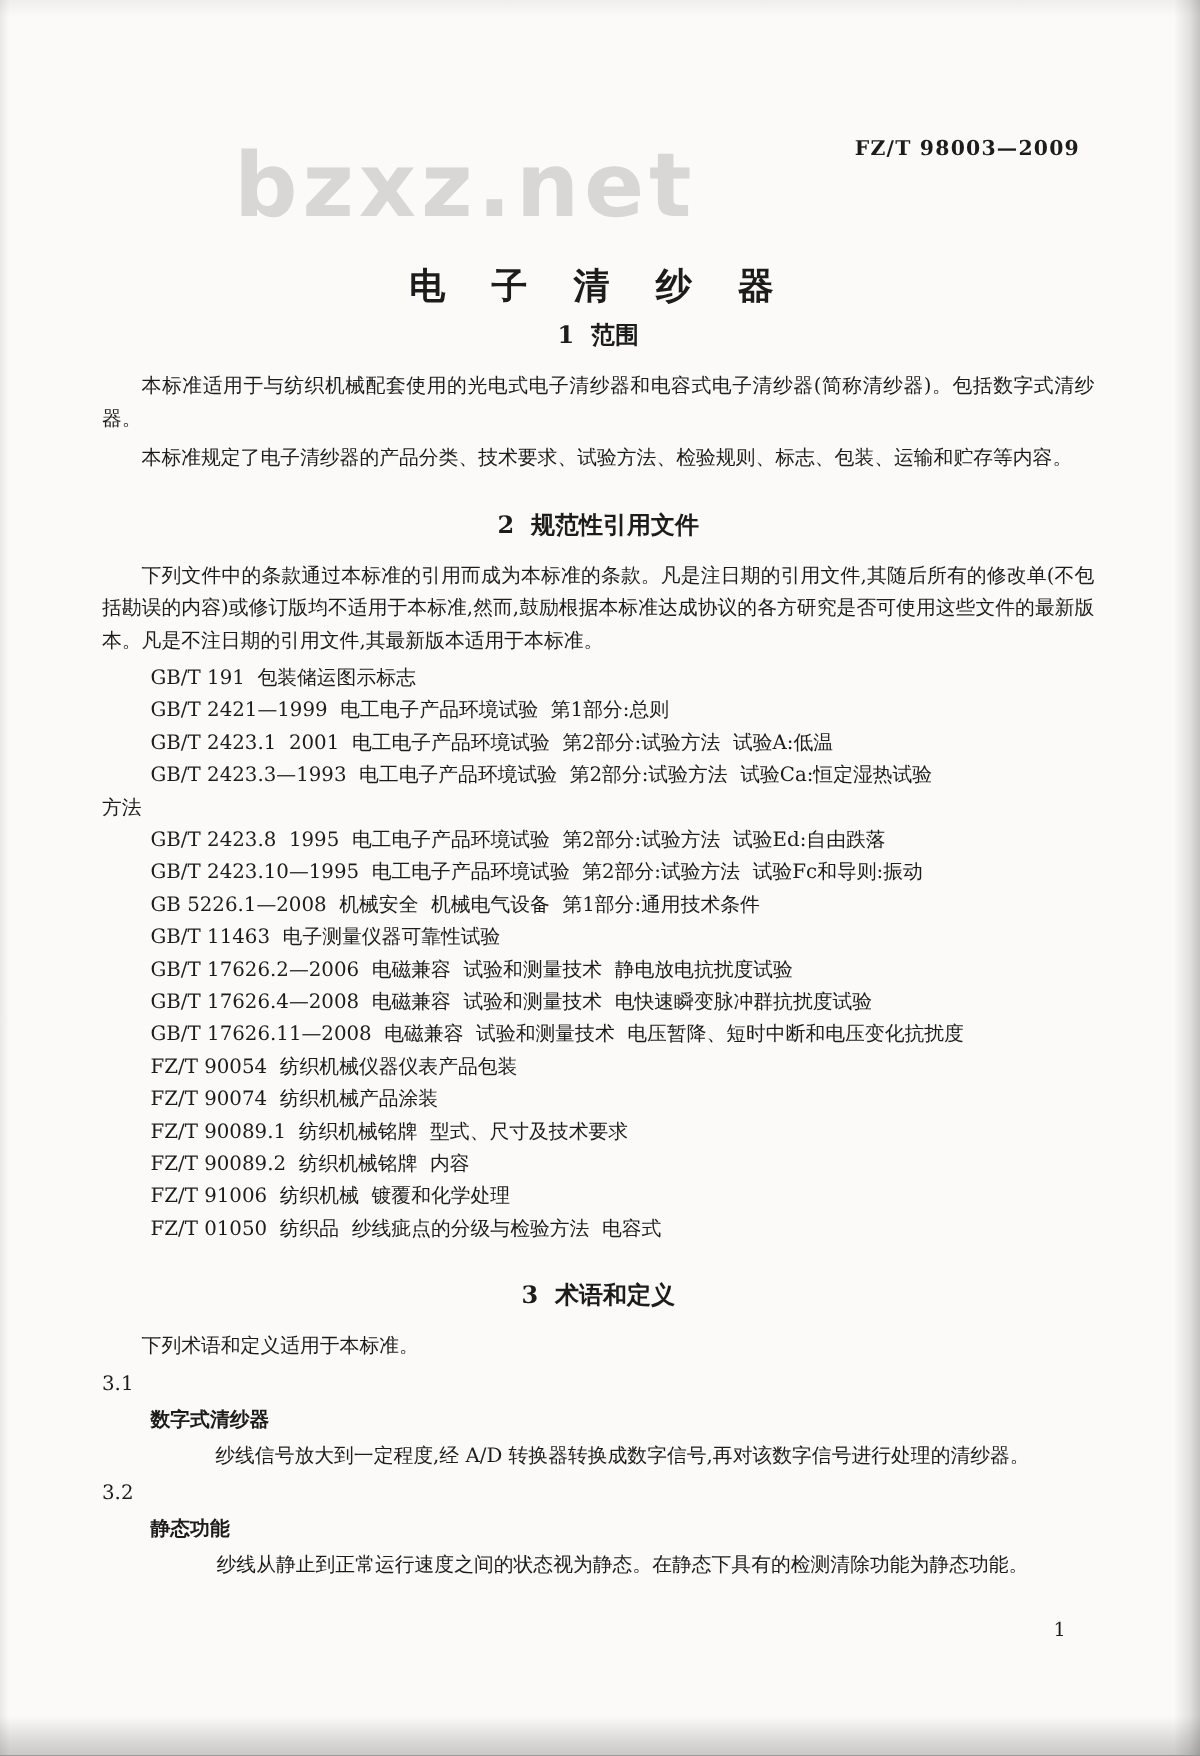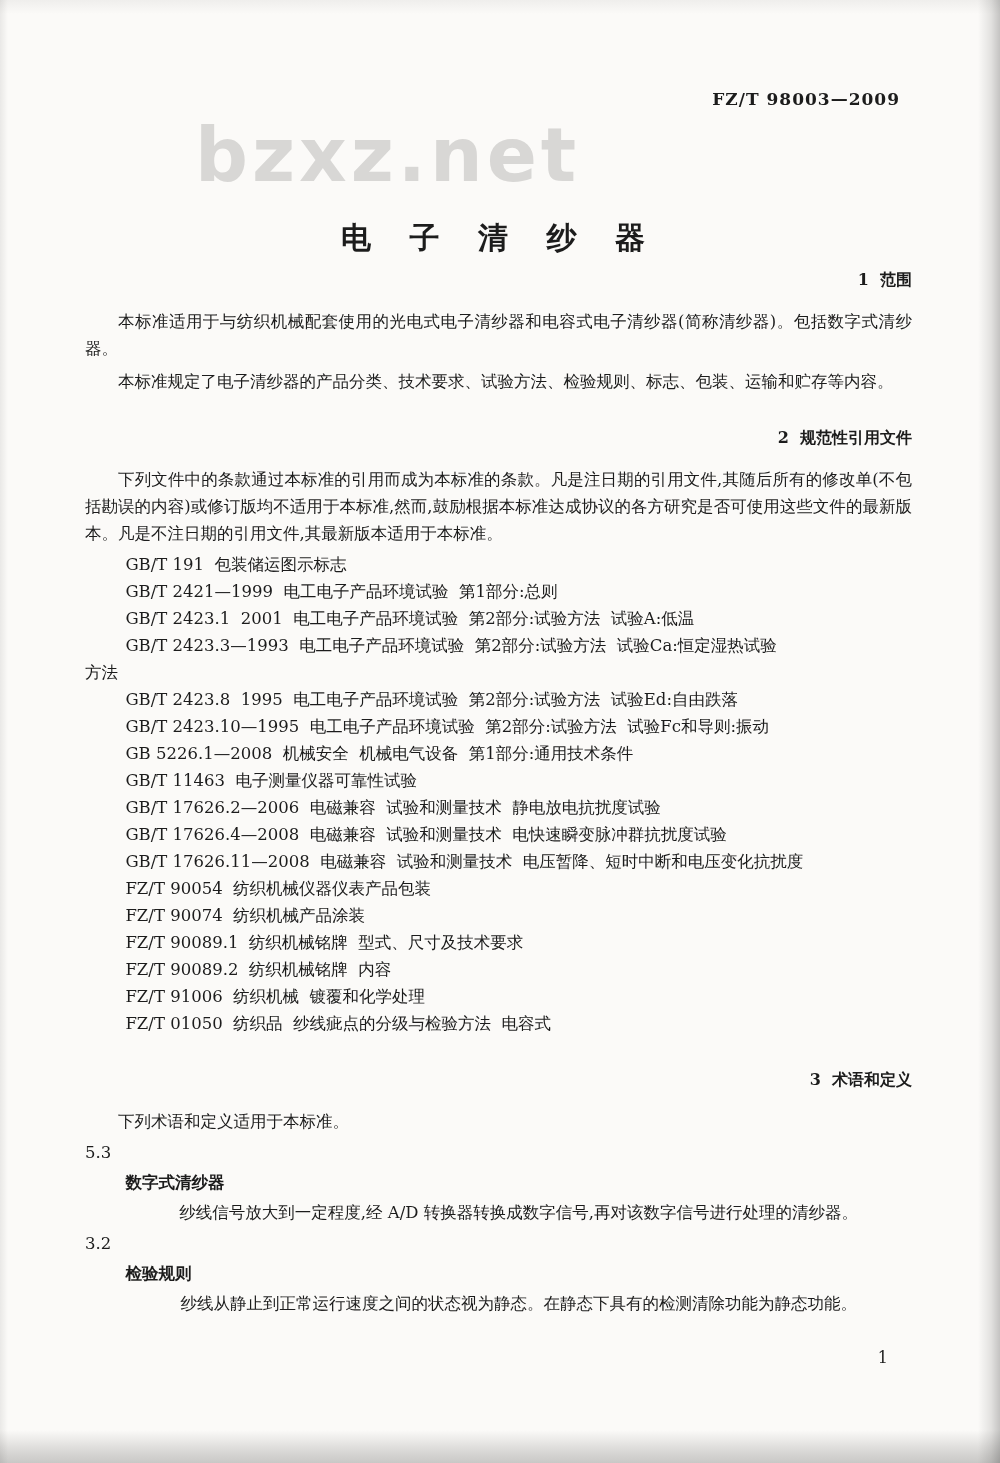--- a/index.html
+++ b/index.html
@@ -14,21 +14,21 @@
   }
   .edge-right{
     position:absolute;top:0;right:0;width:22px;height:100%;
     background:linear-gradient(90deg,rgba(0,0,0,0) 0%,rgba(0,0,0,0.10) 60%,rgba(0,0,0,0.22) 100%);
   }
   .edge-left{
     position:absolute;top:0;left:0;width:8px;height:100%;
     background:linear-gradient(90deg,rgba(0,0,0,0.07),rgba(0,0,0,0));
   }
   .doc-number{
-    position:absolute;top:89px;right:100px;
+    position:absolute;top:114px;right:100px;
     font-size:17px;font-weight:600;letter-spacing:1px;
     white-space:pre-wrap;
   }
   .watermark{
     position:absolute;top:112px;left:195px;
     font-family:"DejaVu Sans","Liberation Sans",sans-serif;
     font-size:74px;font-weight:700;letter-spacing:4px;
     color:#d5d4d2;opacity:.9;user-select:none;
   }
   .doc-title{
@@ -36,22 +36,22 @@
     text-align:center;
     font-size:30px;font-weight:700;letter-spacing:14px;
     white-space:pre-wrap;
   }
   .body{
     position:absolute;top:266px;left:85px;right:88px;
     font-size:16.5px;line-height:27px;
     text-align:justify;
   }
   .body h2{
-    font-size:16px;font-weight:700;margin:0 0 15px;
-    text-align:right;white-space:pre-wrap;
+    font-size:20px;font-weight:700;margin:0 0 15px;
+    text-align:center;white-space:pre-wrap;
   }
   .sec{margin:0;}
   .sec-gap{margin-top:29px;}
   p.para{margin:0 0 6px;text-indent:2em;white-space:pre-wrap;}
   p.intro{margin:0 0 4px;text-indent:2em;white-space:pre-wrap;}
   .ref-list{margin:0;}
   .ref-line{padding-left:2.45em;white-space:pre-wrap;text-align:left;}
   .ref-line.cont{padding-left:0;}
   .terms .clause-num{margin-top:4px;font-weight:400;}
   .terms .term-name{margin-top:3px;font-weight:700;padding-left:2.45em;}
@@ -104,28 +104,28 @@
         <div class="ref-line">FZ/T 91006  纺织机械  镀覆和化学处理</div>
         <div class="ref-line">FZ/T 01050  纺织品  纱线疵点的分级与检验方法  电容式</div>
       </div>
     </div>
 
     <div class="sec sec-gap terms">
       <h2>3  术语和定义</h2>
       <p class="intro">下列术语和定义适用于本标准。</p>
 
       <div>
-        <div class="clause-num">5.3</div>
+        <div class="clause-num">3.1</div>
         <div class="term-name">数字式清纱器</div>
         <p class="term-def">纱线信号放大到一定程度,经 A/D 转换器转换成数字信号,再对该数字信号进行处理的清纱器。</p>
       </div>
 
       <div>
         <div class="clause-num">3.2</div>
-        <div class="term-name">检验规则</div>
+        <div class="term-name">静态功能</div>
         <p class="term-def">纱线从静止到正常运行速度之间的状态视为静态。在静态下具有的检测清除功能为静态功能。</p>
       </div>
     </div>
 
   </div>
 
   <div class="page-number">1</div>
 </div>
 
 </body></html>

